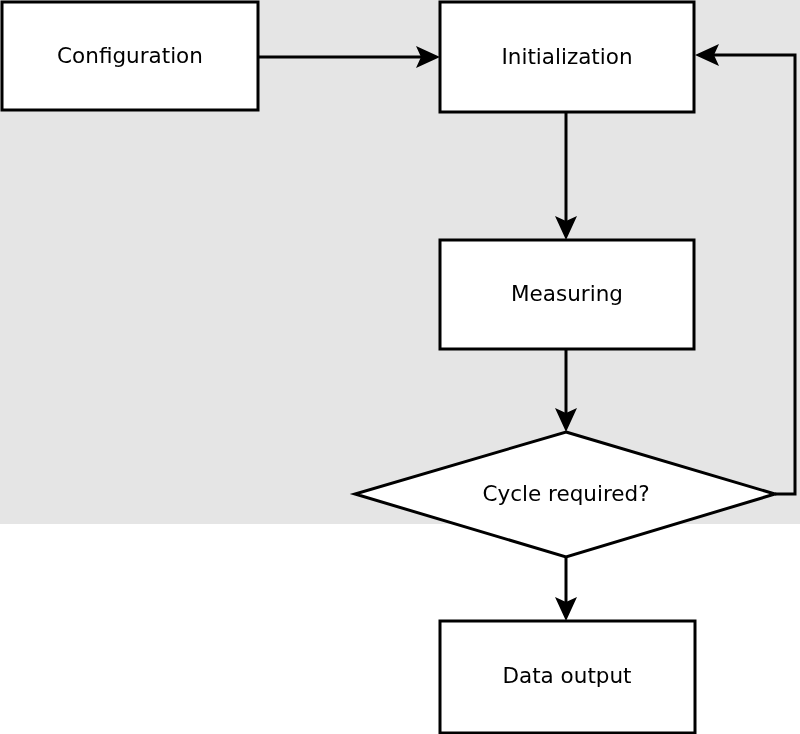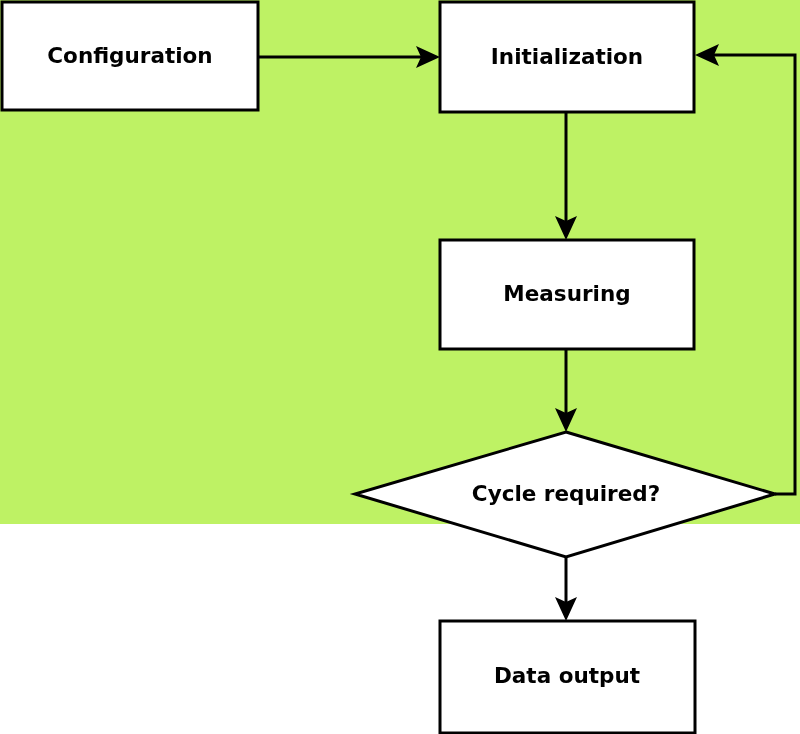--- a/index.html
+++ b/index.html
@@ -11,22 +11,21 @@
   body {
     width: 800px;
     height: 734px;
     overflow: hidden;
     font-family: "DejaVu Sans", sans-serif;
   }
   #diagram-root {
     position: relative;
     width: 800px;
     height: 524px;
-    background: #bef264;
-    font-weight: bold;
+    background: #e5e5e5;
   }
   #flow-svg {
     position: absolute;
     left: 0;
     top: 0;
     width: 800px;
     height: 734px;
     display: block;
   }
   .node-shape {

